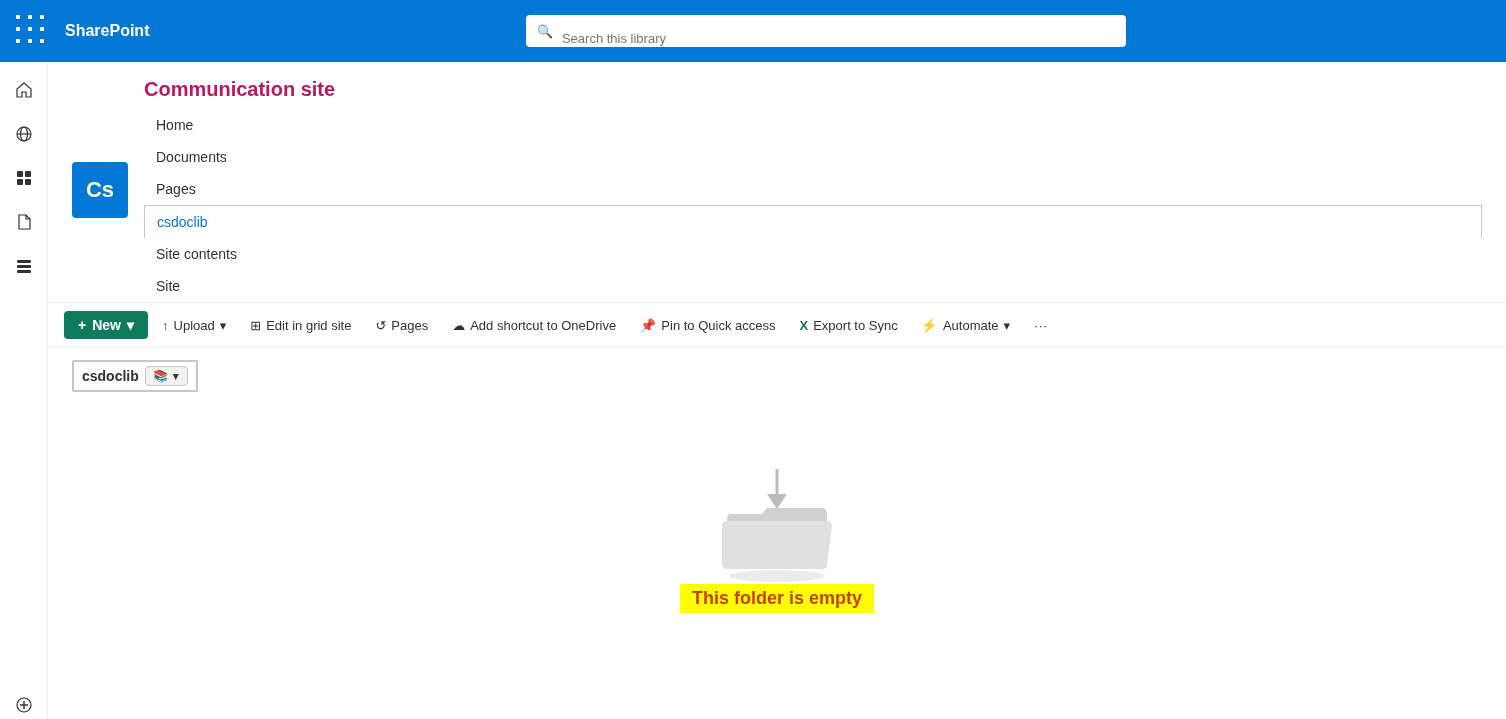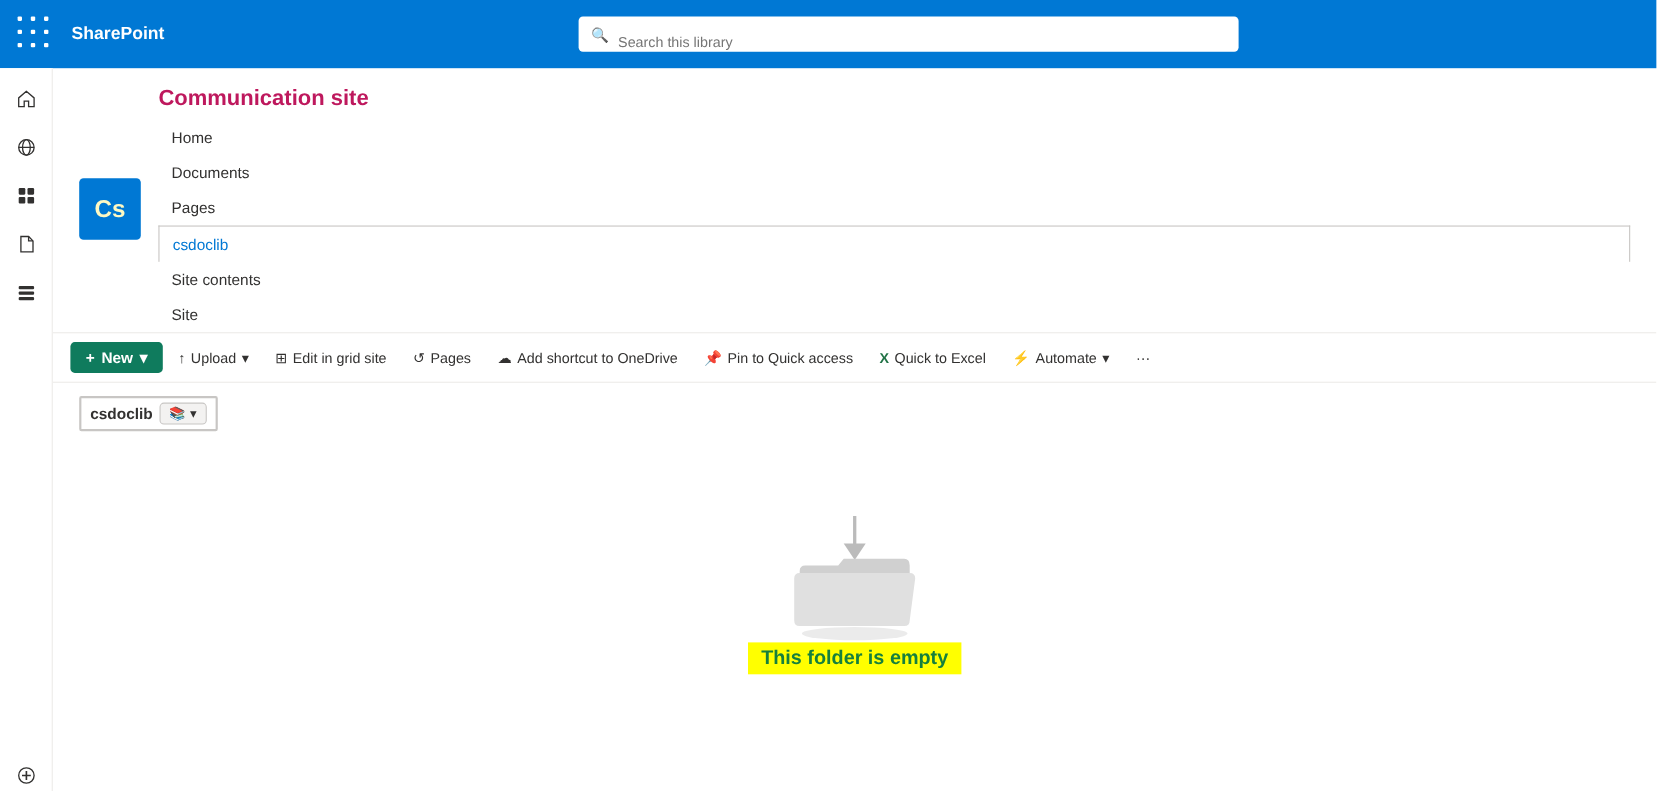--- a/index.html
+++ b/index.html
@@ -213,21 +213,21 @@
       justify-content: center;
       padding-bottom: 60px;
     }
 
     
     .empty-label {
       background: #ffff00;
       padding: 4px 12px;
       font-size: 18px;
       font-weight: 600;
-      color: #15803d;
+      color: #c2410c;
     }
   </style>
 </head>
 <body>
 
 <div class="topbar">
   <div class="topbar-grid">
     <div></div>
       <div></div>
       <div></div>
@@ -348,21 +348,21 @@
         <span>Add shortcut to OneDrive</span>
       </button>
 
       <button class="toolbar-btn">
         <span>📌</span>
         <span>Pin to Quick access</span>
       </button>
 
       <button class="toolbar-btn">
         <span style="color:#217346;font-weight:bold;">X</span>
-        <span>Quick to Excel</span>
+        <span>Export to Sync</span>
       </button>
 
       <button class="toolbar-btn">
         <span>⚡</span>
         <span>Automate</span>
         <span>▾</span>
       </button>
 
       <button class="toolbar-btn">
         <span>···</span>

